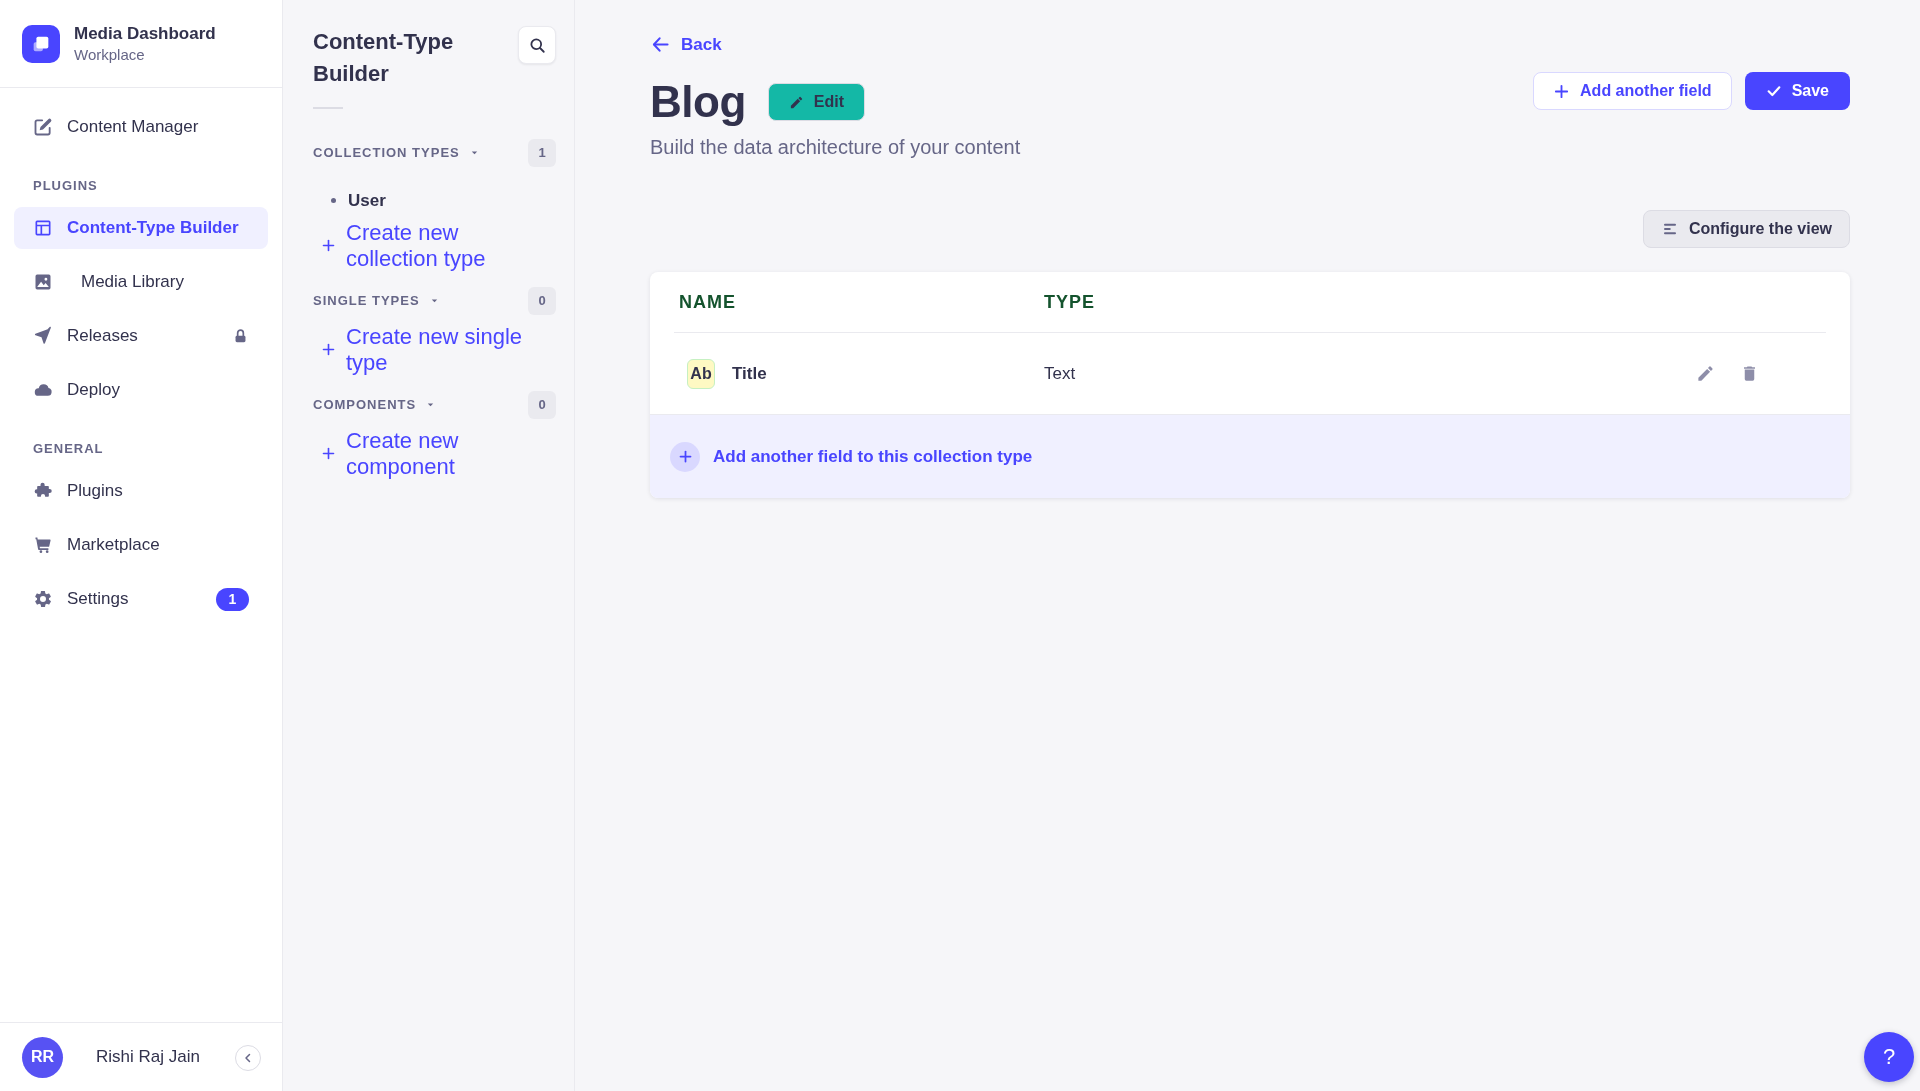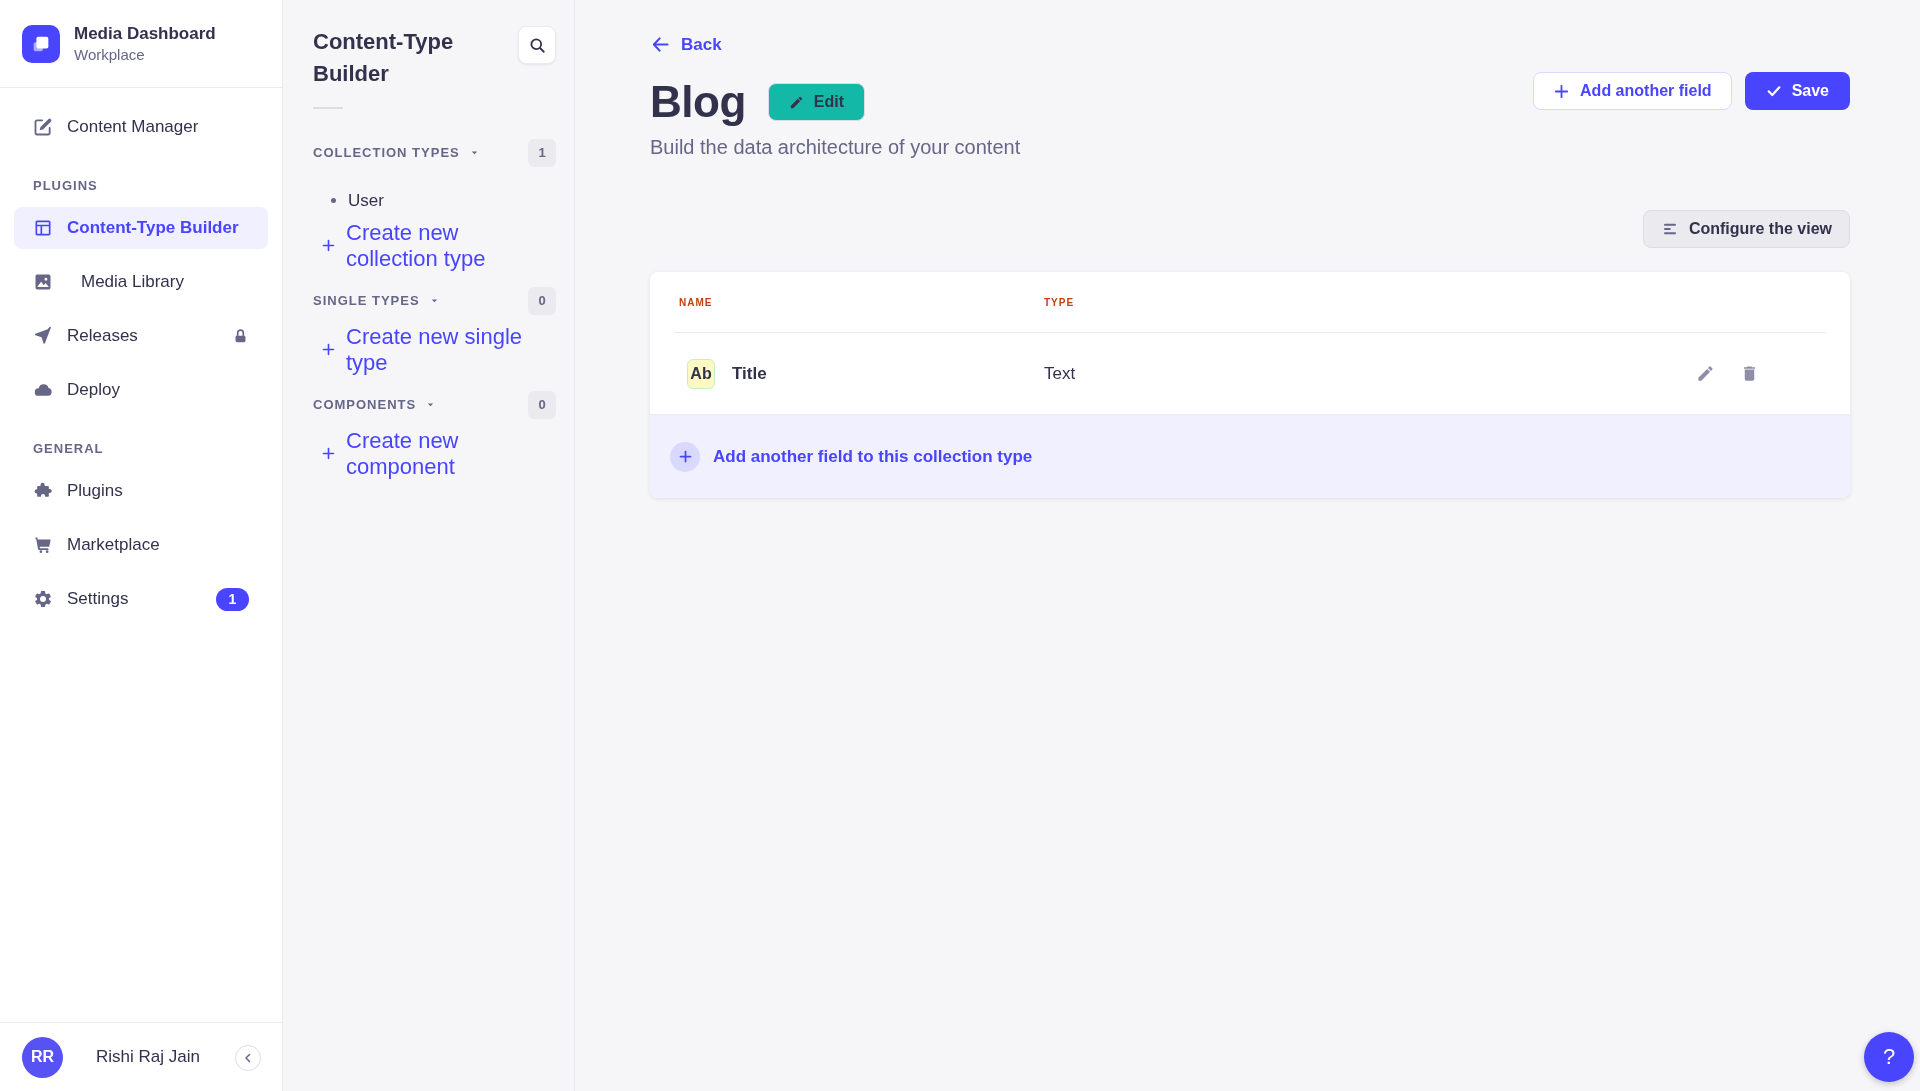--- a/index.html
+++ b/index.html
@@ -88,21 +88,21 @@
     font-size:13px; font-weight:bold; letter-spacing:1px; color:#666687;text-align:right;
   }
   .p2-section .caret { color:#666687; }
   .count-badge {
     margin-left:auto; width:28px; height:28px; border-radius:6px;
     background:#eaeaef; color:#666687; font-size:13px; font-weight:bold;
     display:flex; align-items:center; justify-content:center;
   }
   .p2-item {
     display:flex; align-items:center; gap:12px;
-    margin:22px 18px 0 48px; height:24px; font-size:17px; color:#32324d; cursor:pointer;
+    margin:22px 18px 0 48px; height:24px; font-size:17px; color:#32324d; cursor:pointer;font-weight:bold;
   }
   .p2-item .dot { width:5px; height:5px; border-radius:50%; background:#666687; }
   .p2-link {
     display:flex; align-items:center; gap:10px;
     margin:22px 18px 0 38px; height:22px;
     font-size:22px; color:#4945ff; cursor:pointer;
   }
   .p2-link.tight { margin-top:24px; }
 
   
@@ -128,21 +128,21 @@
   .btn-tertiary .ic { color:#666687; }
 
   .card {
     margin-top:24px; background:#fff; border-radius:8px;
     box-shadow:0 1px 4px rgba(33,33,52,.1); overflow:hidden;
   }
   .card-header {
     margin:0 24px; height:61px; display:flex; align-items:center;
     border-bottom:1px solid #eaeaef; padding:0 5px;
   }
-  .th { font-size:10px; font-weight:bold; letter-spacing:1px; color:#c2410c; }
+  .th { font-size:18px; font-weight:bold; letter-spacing:1px; color:#14532d; }
   .col-name { width:365px; }
   .field-row {
     height:82px; display:flex; align-items:center; padding:0 29px;
     border-bottom:1px solid #eaeaef;
   }
   .field-name-cell { width:365px; display:flex; align-items:center; gap:17px; }
   .type-badge {
     width:28px; height:30px; border-radius:6px;
     background:#fef9c3; border:1px solid #c6f0c2;
     color:#32324d; font-size:16px; font-weight:bold;

